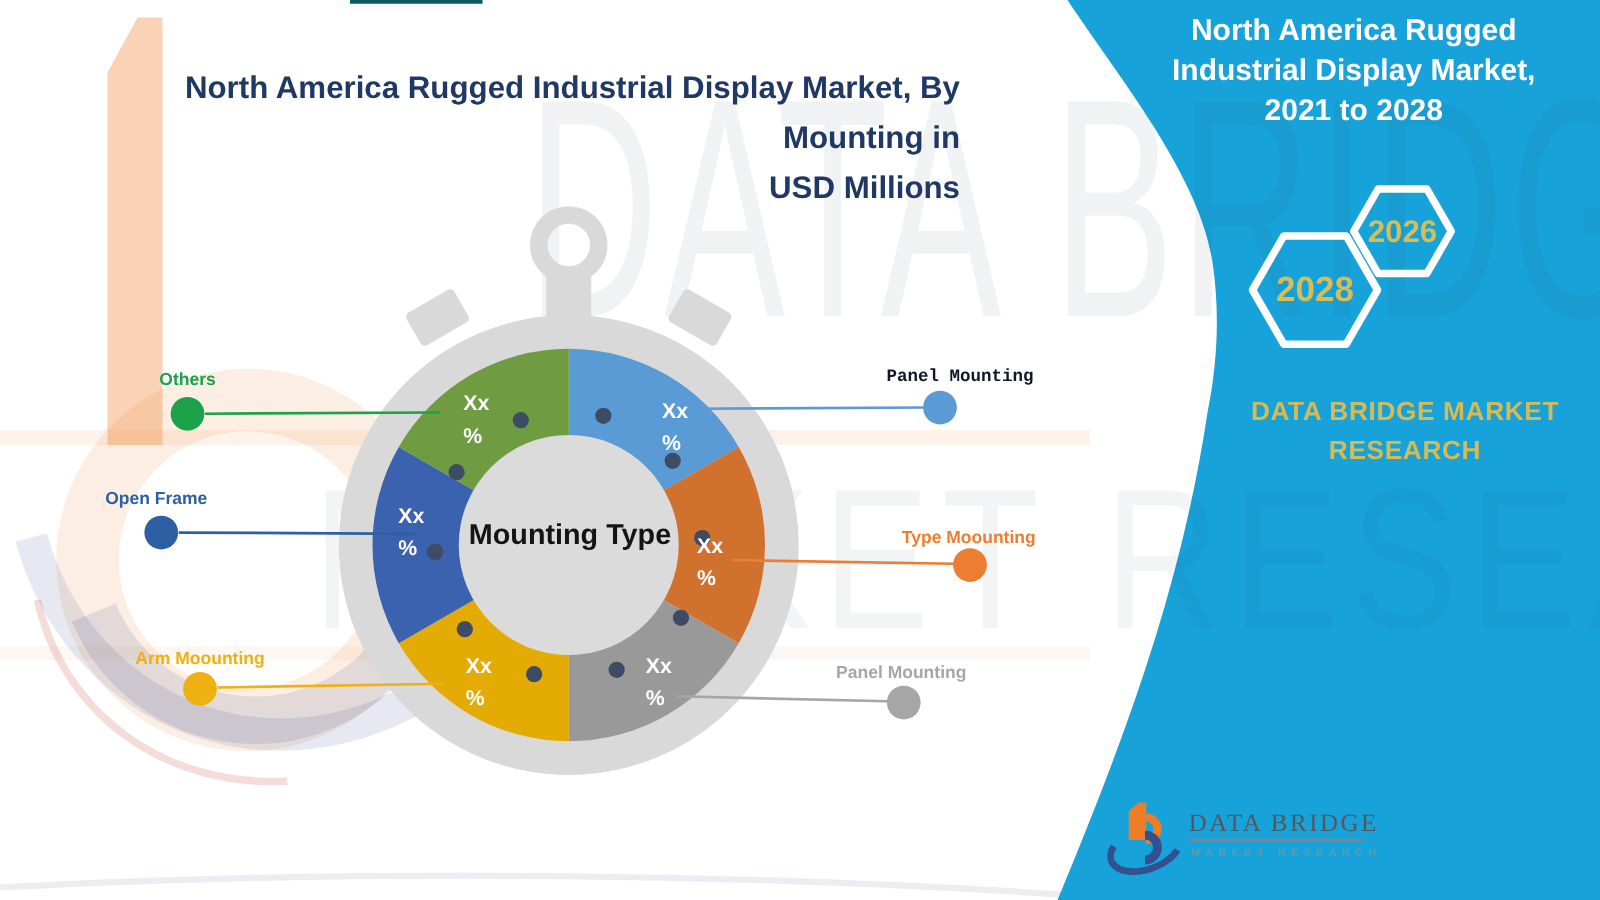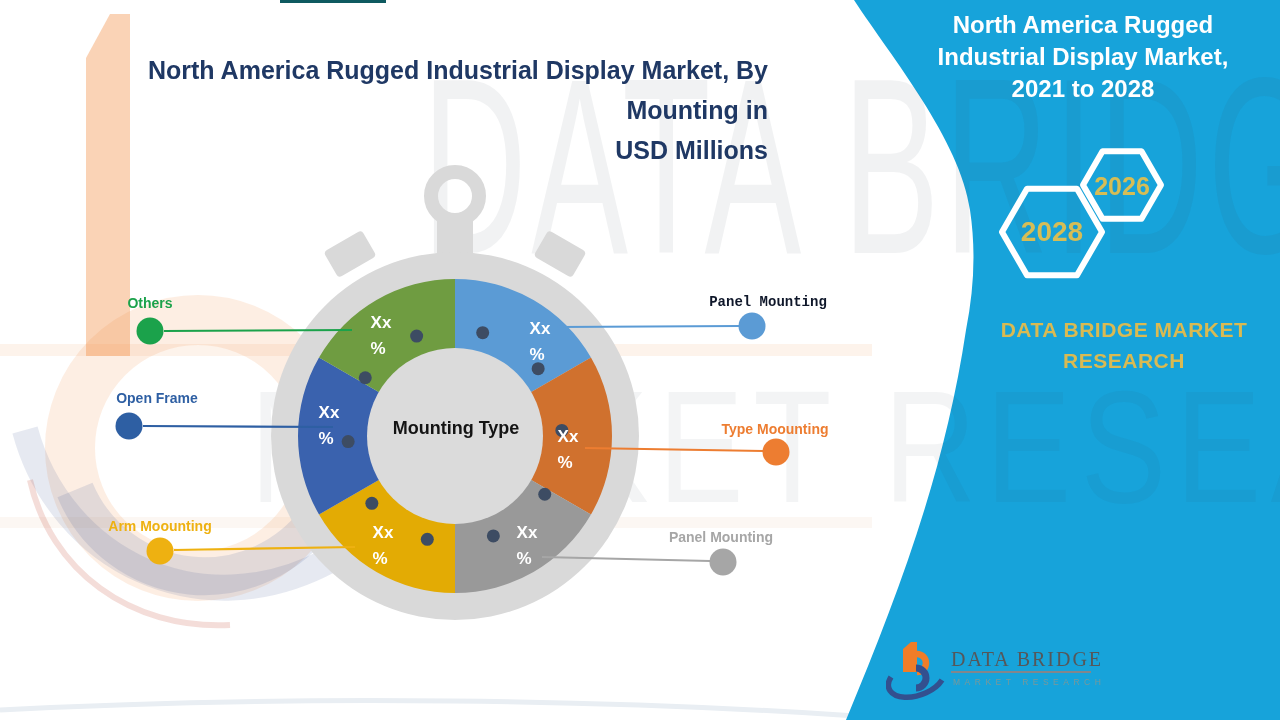--- a/index.html
+++ b/index.html
@@ -21,21 +21,21 @@
   #wm-line2{left:250px;top:367px;font-size:160px;transform:scaleX(0.8);letter-spacing:12px;color:rgba(55,65,90,0.06);}
   #content{position:absolute;inset:0;z-index:3;}
   #chart-svg{position:absolute;left:0;top:0;}
   #main-title{position:absolute;left:68px;top:50px;width:700px;text-align:right;
               color:#1f3864;font-size:25px;font-weight:700;line-height:40px;white-space:pre-line;}
   .value-label{position:absolute;transform:translate(-50%,-50%);color:#fff;font-weight:700;
                font-size:17px;line-height:26px;white-space:pre-line;}
   .callout-label{position:absolute;transform:translate(-50%,-50%);font-weight:700;font-size:14px;white-space:nowrap;}
   .callout-dot{position:absolute;width:27px;height:27px;border-radius:50%;transform:translate(-50%,-50%);}
   #center-label{position:absolute;left:456px;top:428px;transform:translate(-50%,-50%);
-                color:#141414;font-weight:700;font-size:18px;white-space:nowrap;}
+                color:#141414;font-weight:700;font-size:23px;white-space:nowrap;}
   #banner-title{position:absolute;left:903px;top:9px;width:360px;text-align:center;color:#ffffff;
                 font-size:24px;font-weight:600;line-height:32px;white-space:pre-line;}
   .hex-label{position:absolute;transform:translate(-50%,-50%);font-weight:700;}
   #hex-label-2028{left:1052px;top:232px;font-size:28px;}
   #hex-label-2021{left:1122px;top:186px;font-size:25px;}
   #brand-lines{position:absolute;left:964px;top:314px;width:320px;text-align:center;
                font-size:21px;font-weight:700;line-height:31px;white-space:pre-line;letter-spacing:.5px;}
   #footer-logo-svg{position:absolute;left:886px;top:632px;}
   #footer-logo-name{position:absolute;left:951px;top:648px;width:142px;color:#55575a;
                     font-family:"Liberation Serif",serif;font-size:20px;letter-spacing:2px;white-space:nowrap;}
@@ -133,21 +133,21 @@
 %</div>
         <div class="callout-dot" style="left: 752px; top: 326px; background: rgb(91, 155, 213);"></div>
         <div class="callout-label" style="left: 768px; top: 302px; color: #0f172a; font-family: Liberation Mono, monospace;">Panel Mounting</div>
         <div class="callout-dot" style="left: 776px; top: 452px; background: rgb(237, 125, 49);"></div>
         <div class="callout-label" style="left: 775px; top: 429px; color: rgb(237, 125, 49);">Type Moounting</div>
         <div class="callout-dot" style="left: 723px; top: 562px; background: rgb(166, 166, 166);"></div>
         <div class="callout-label" style="left: 721px; top: 537px; color: rgb(166, 166, 166);">Panel Mounting</div>
         <div class="callout-dot" style="left: 160px; top: 551px; background: rgb(238, 177, 17);"></div>
         <div class="callout-label" style="left: 160px; top: 526px; color: rgb(238, 177, 17);">Arm Moounting</div>
         <div class="callout-dot" style="left: 129px; top: 426px; background: rgb(46, 95, 163);"></div>
-        <div class="callout-label" style="left: 125px; top: 398px; color: rgb(46, 95, 163); margin-left: 32px;">Open Frame</div>
+        <div class="callout-label" style="left: 125px; top: 398px; color: rgb(46, 95, 163);">Open Frame</div>
         <div class="callout-dot" style="left: 150px; top: 331px; background: rgb(27, 162, 75);"></div>
         <div class="callout-label" style="left: 150px; top: 303px; color: rgb(27, 162, 75);">Others</div>
       </div>
 
     <div id="banner-title">North America Rugged
 Industrial Display Market,
 2021 to 2028</div>
     <div id="hex-label-2028" class="hex-label" style="color: rgb(214, 189, 85);">2028</div>
     <div id="hex-label-2021" class="hex-label" style="color: rgb(214, 189, 85);">2026</div>
     <div id="brand-lines" style="color: rgb(217, 186, 82);">DATA BRIDGE MARKET

